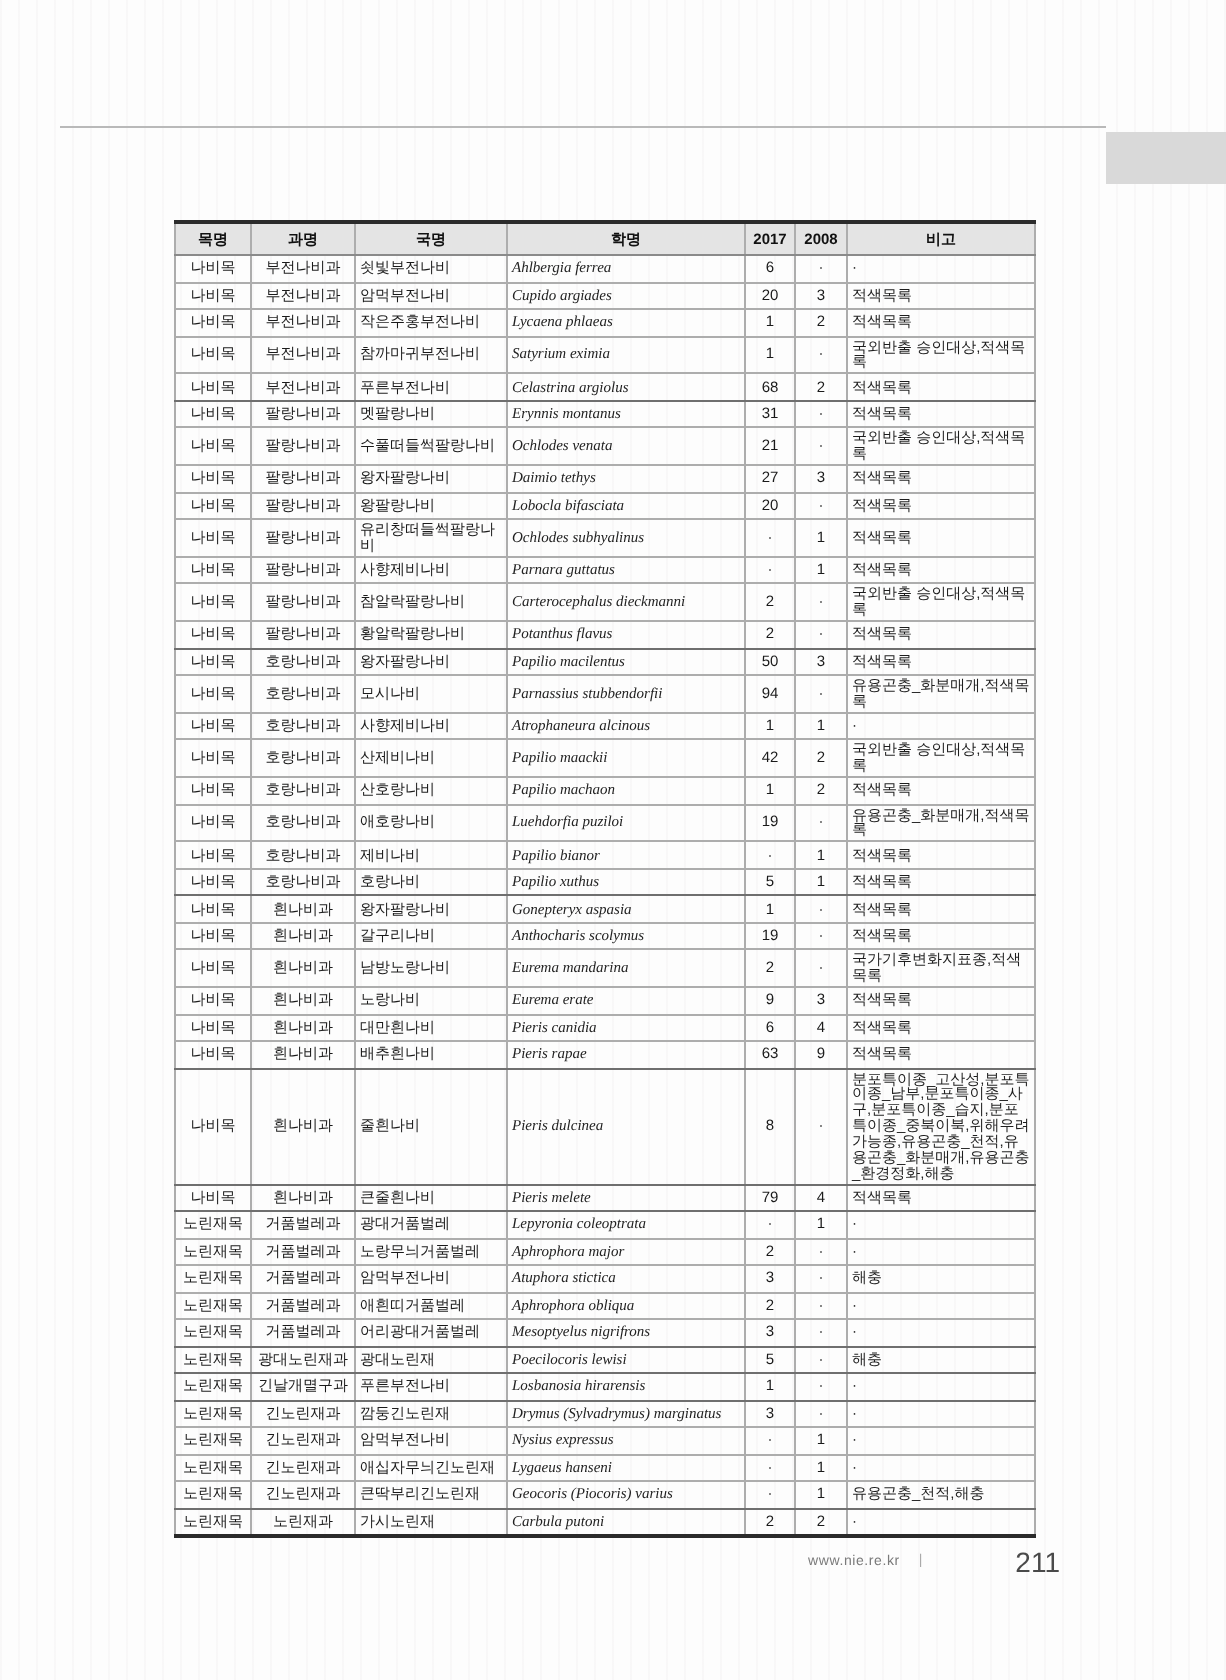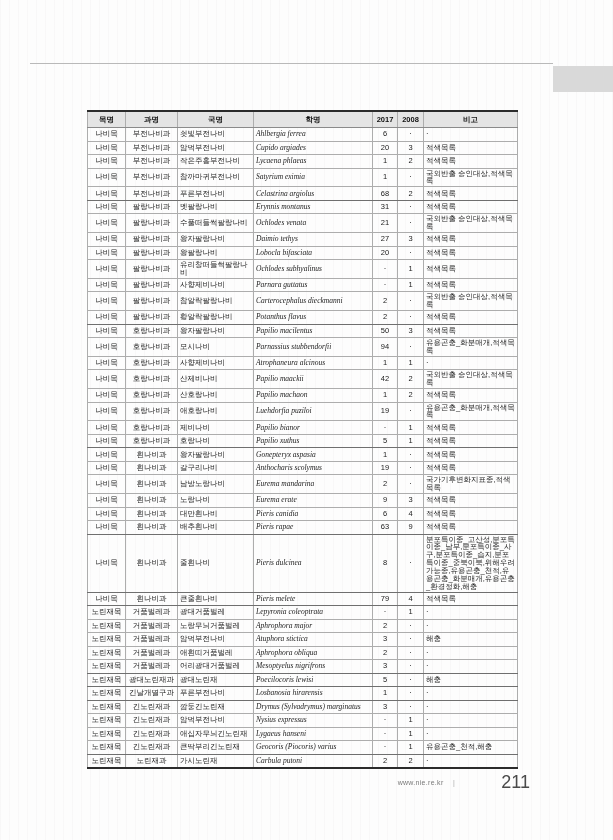--- a/index.html
+++ b/index.html
@@ -86,21 +86,21 @@
     color: #1d1d1d;
   }
   
   .footer {
     position: absolute; top: 772px; left: 0; width: 530px;
     text-align: right;
     white-space: nowrap;
   }
   .footer .site { font-size: 7px; color: #7a7a7a; letter-spacing: 0.3px; vertical-align: middle; }
   .footer .sep { font-size: 7px; color: #aaaaaa; margin: 0 5px; vertical-align: middle; }
-  .footer .page-num { font-size: 18px; color: #4a4a4a; vertical-align: middle; font-weight: 500; margin-left: 37px; }
+  .footer .page-num { font-size: 14px; color: #4a4a4a; vertical-align: middle; font-weight: 500; margin-left: 37px; }
 </style>
 </head>
 <body>
 
 <div class="page">
 
   <div class="running-head-rule"></div>
   <div class="chapter-tab"></div>
 
   <div class="table-wrap">

